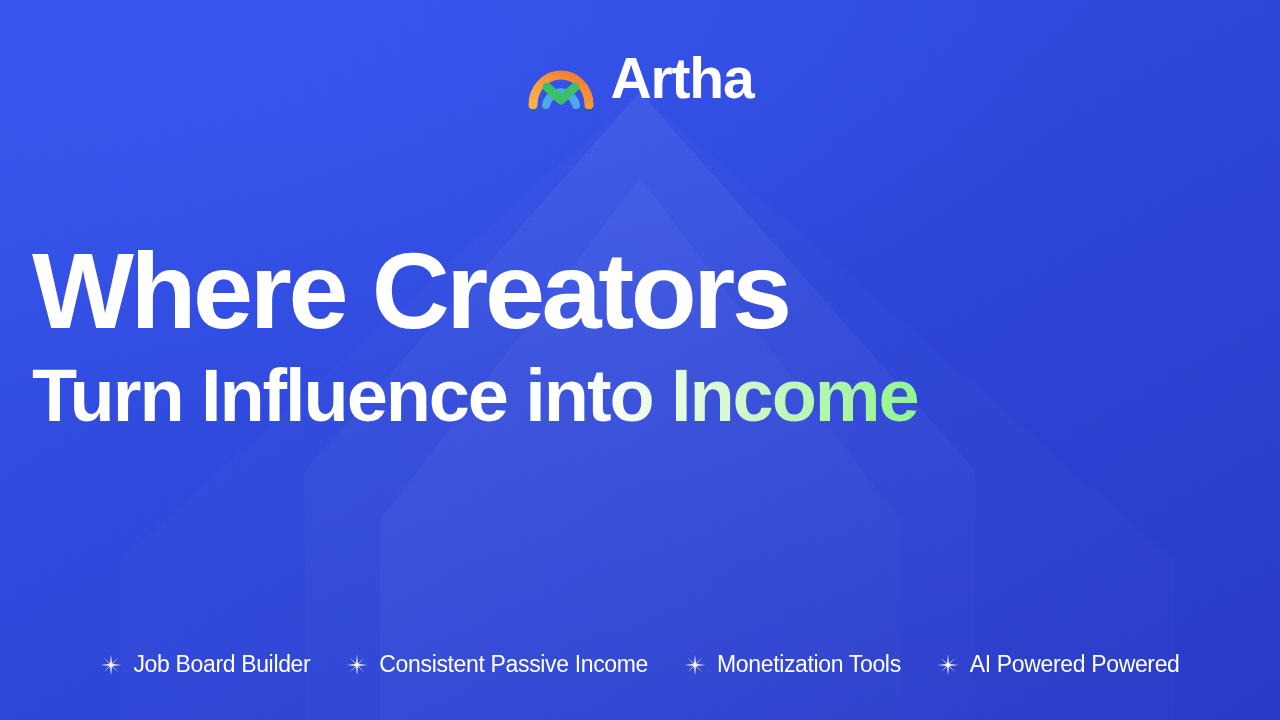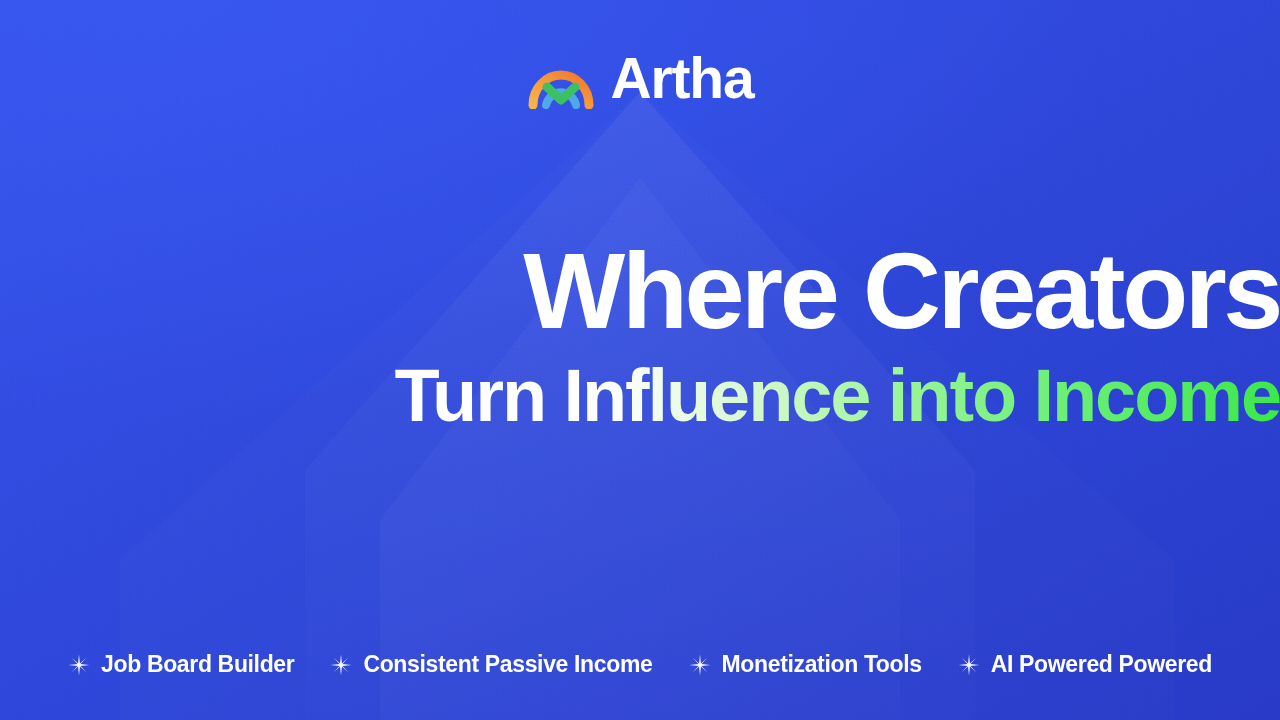--- a/index.html
+++ b/index.html
@@ -67,21 +67,21 @@
     line-height: 1;
     white-space: nowrap;
   }
 
   
   .headline {
     position: absolute;
     top: 236px;
     left: 17px;
     right: 0;
-    text-align: right;
+    text-align: left;
     padding-left: 15px;
   }
   .headline-line1 {
     display: block;
     color: #ffffff;
     font-size: 108px;
     font-weight: 700;
     letter-spacing: -3.4px;
     line-height: 1.02;
     white-space: nowrap;
@@ -97,21 +97,20 @@
     background-image: linear-gradient(90deg,
         #ffffff 0%,
         #ffffff 44%,
         #d6f8cf 56%,
         #9cf59a 68%,
         #6bef77 82%,
         #3be84a 100%);
     -webkit-background-clip: text;
     background-clip: text;
     color: transparent;
-    margin-left: 48px;
     -webkit-text-fill-color: transparent;
   }
 
   
   .features {
     position: absolute;
     left: 0;
     right: 0;
     bottom: 44px;
     display: flex;
@@ -122,21 +121,21 @@
   .feature {
     display: flex;
     align-items: center;
     gap: 11px;
     white-space: nowrap;
   }
   .feature-icon { width: 22px; height: 22px; flex: 0 0 auto; display: block; }
   .feature-label {
     color: #ffffff;
     font-size: 23px;
-    font-weight: 700;
+    font-weight: 400;
     letter-spacing: -0.35px;
     line-height: 1;
   }
 </style>
 </head>
 <body>
 
 <div id="stage">
 
   <div class="bg-layer">

